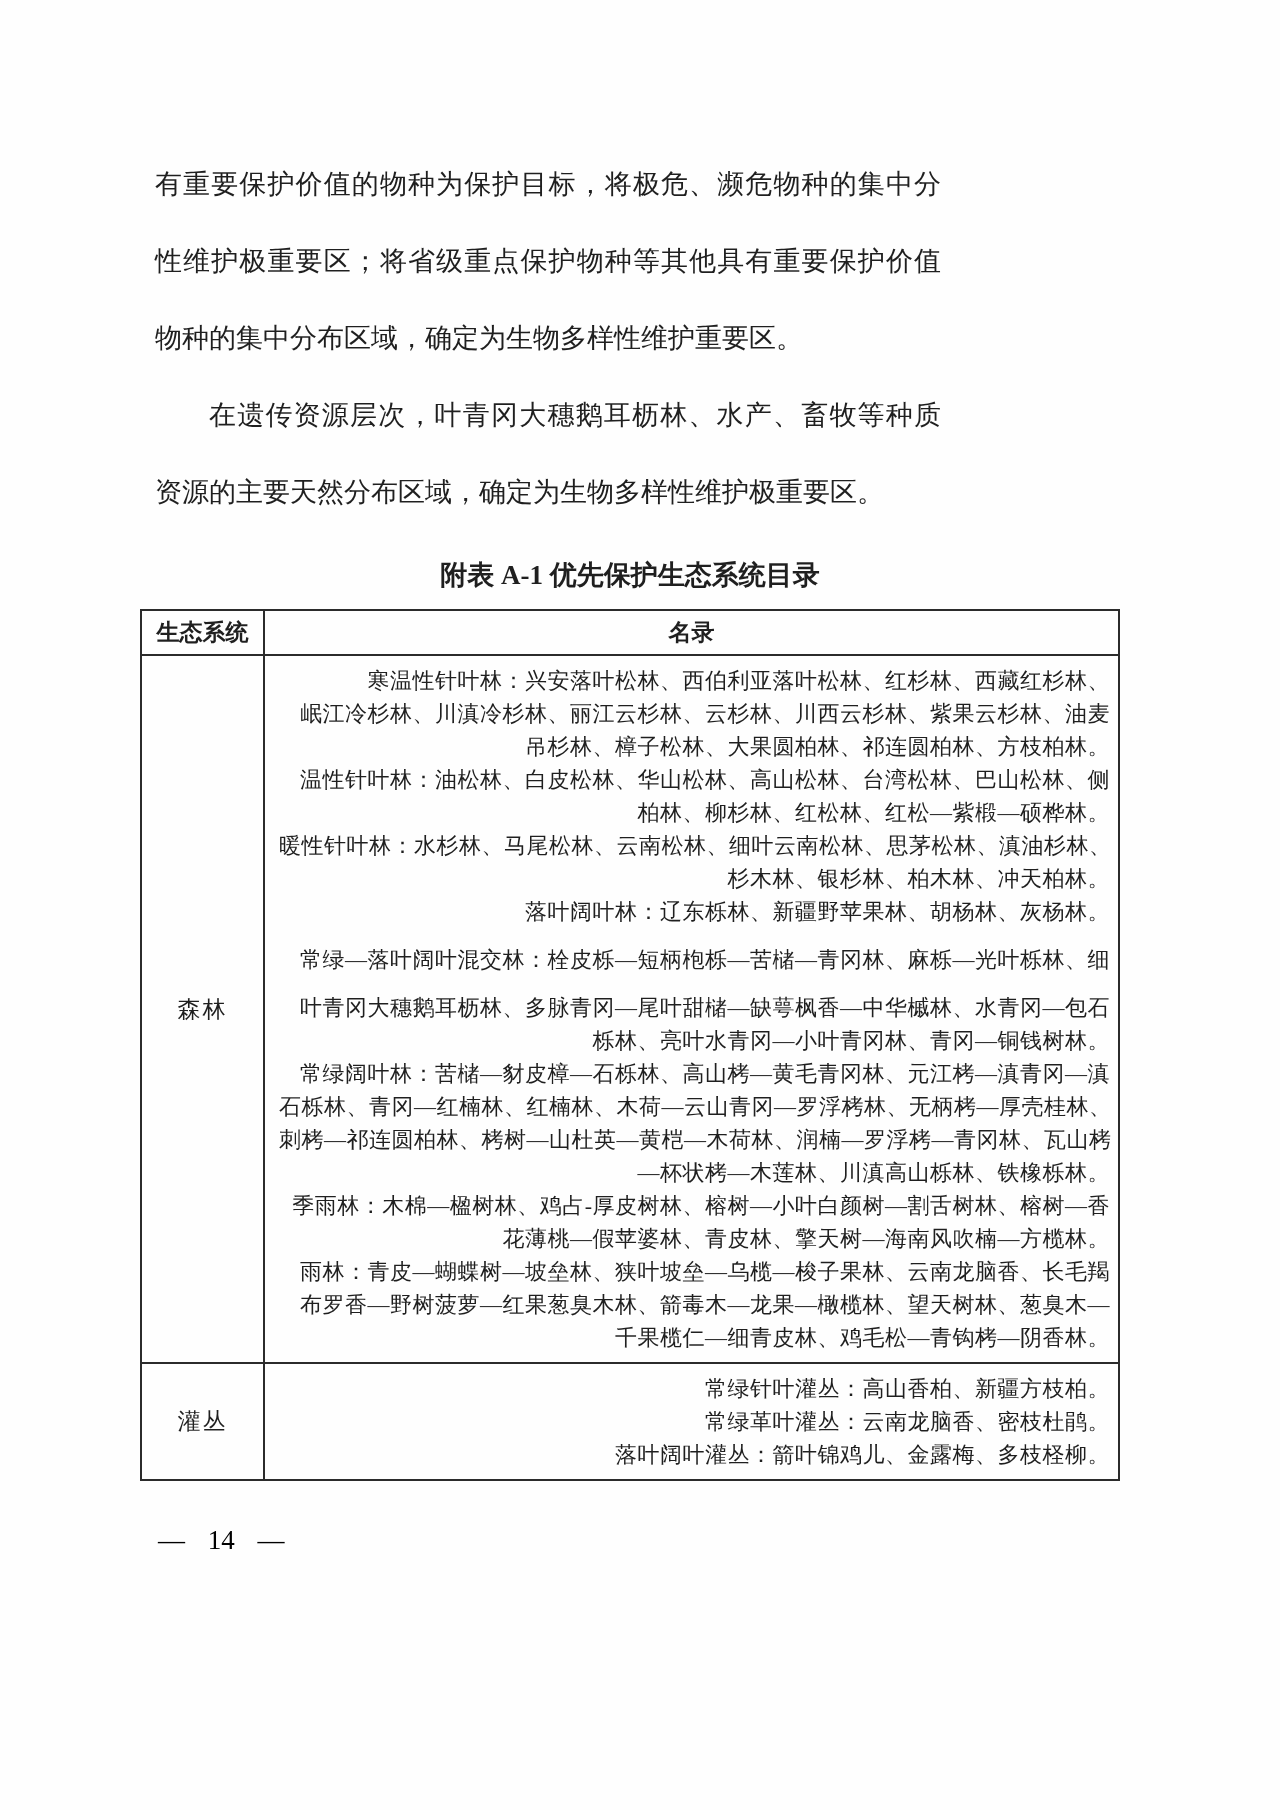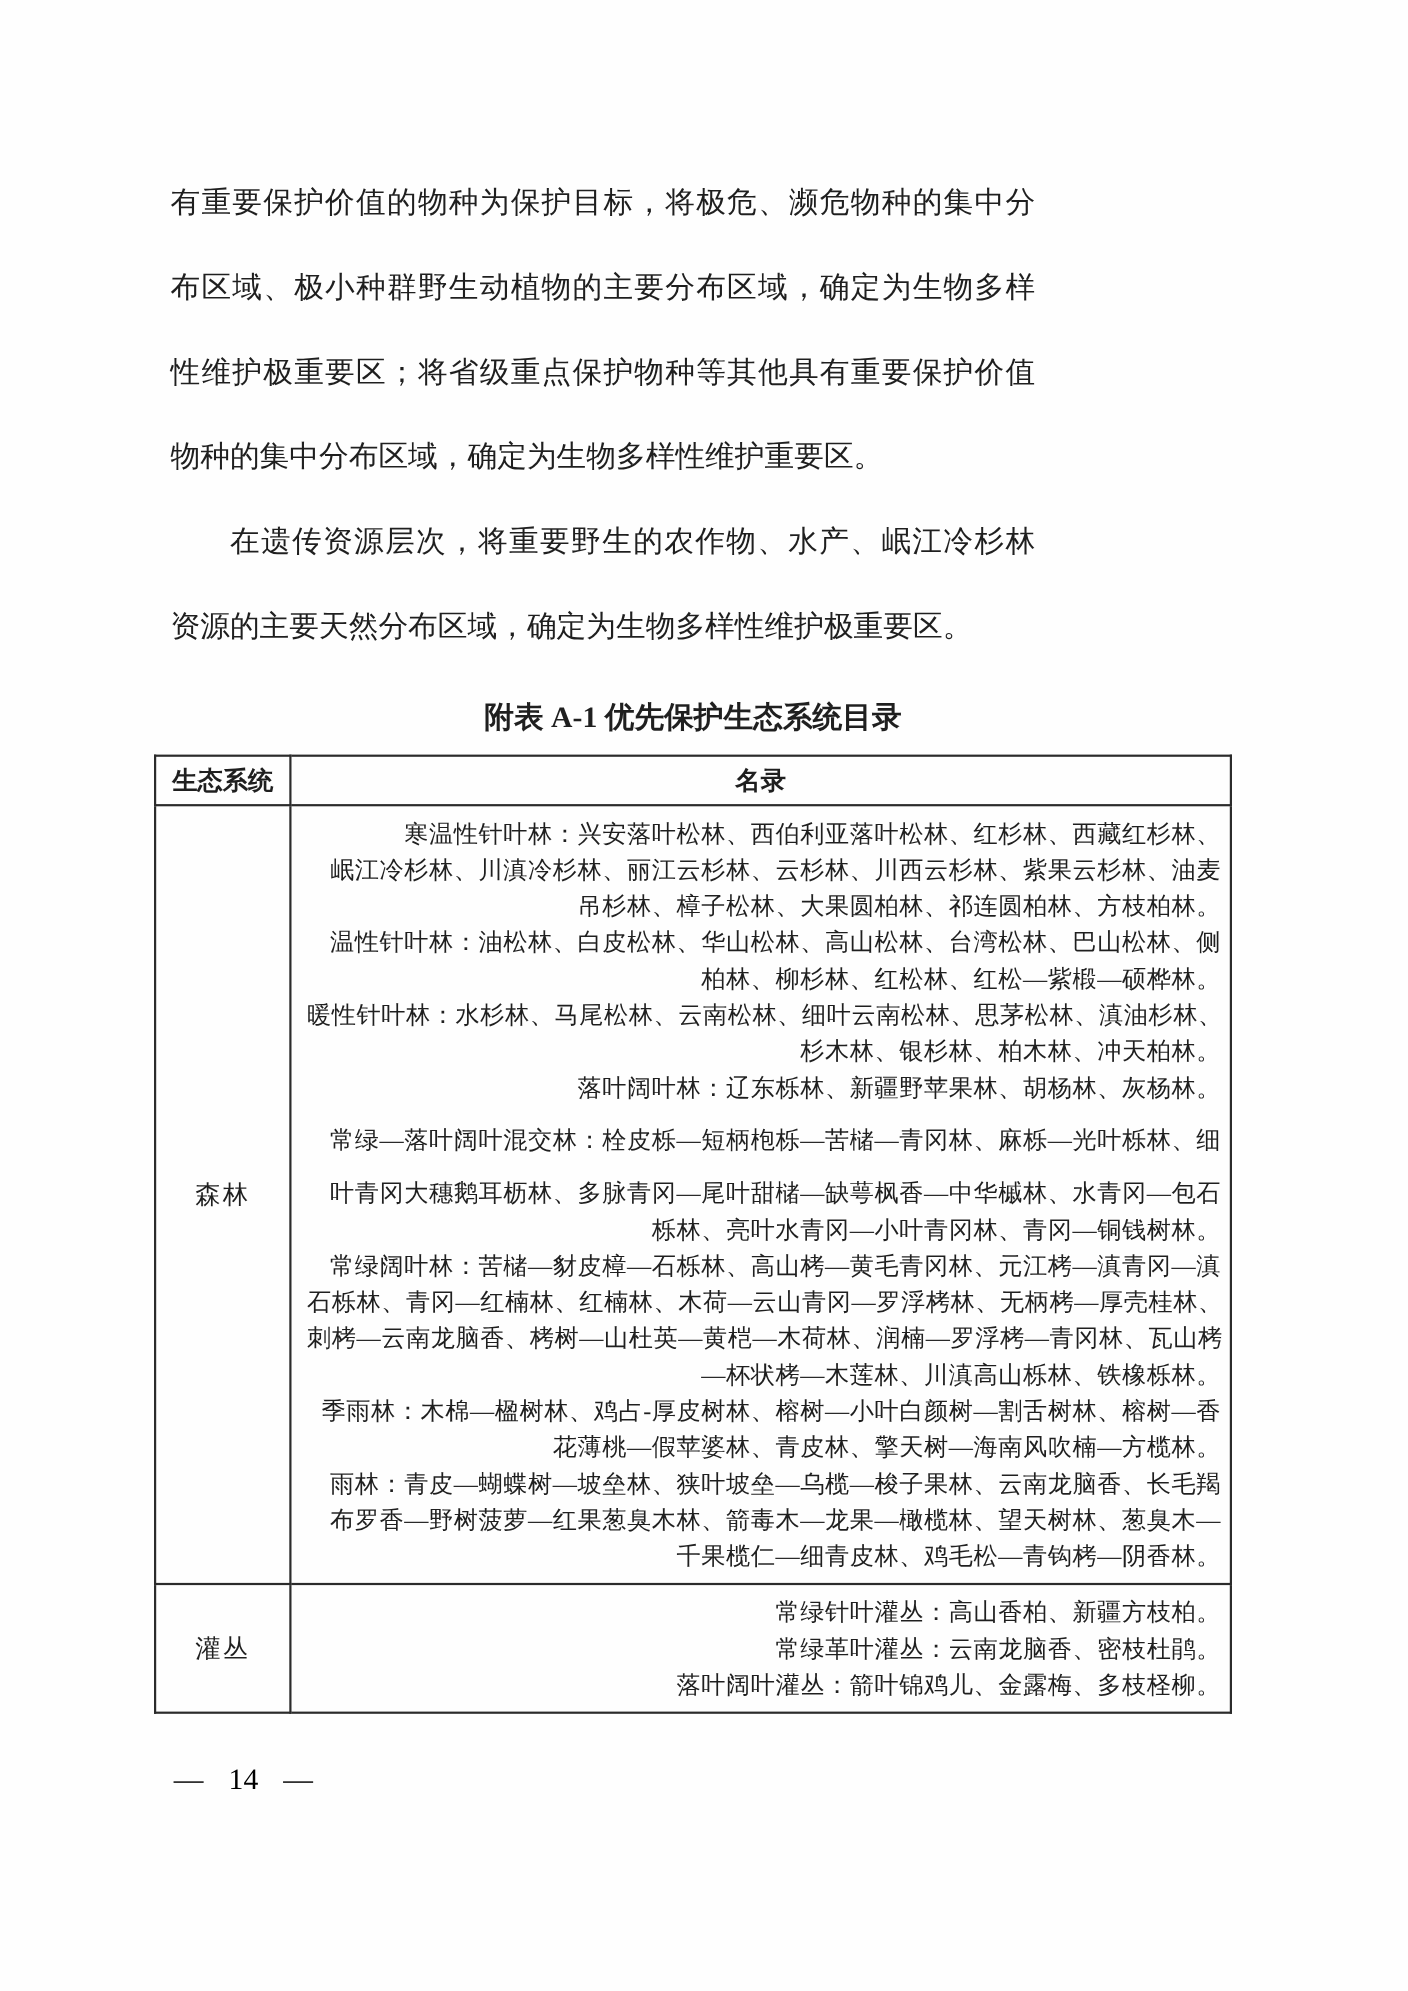--- a/index.html
+++ b/index.html
@@ -77,27 +77,26 @@
     color: #000000;
   }
 </style>
 </head>
 <body>
 
 <div class="page">
 
   <div class="body-text para1">
     <div class="bline just">有重要保护价值的物种为保护目标，将极危、濒危物种的集中分</div>
-    <div class="bline just">布区域、极小种群野生动植物的主要分布区域，确定为生物多样</div>
     <div class="bline just">性维护极重要区；将省级重点保护物种等其他具有重要保护价值</div>
     <div class="bline">物种的集中分布区域，确定为生物多样性维护重要区。</div>
   </div>
 
   <div class="body-text">
-    <div class="bline just indent">在遗传资源层次，将重要野生的农作物、水产、岷江冷杉林</div>
+    <div class="bline just indent">在遗传资源层次，叶青冈大穗鹅耳枥林、水产、畜牧等种质</div>
     <div class="bline">资源的主要天然分布区域，确定为生物多样性维护极重要区。</div>
   </div>
 
   <div class="table-title">附表 A-1 优先保护生态系统目录</div>
 
   <table class="eco-table">
     <colgroup>
         <col class="c1">
         <col class="c2">
       </colgroup>
@@ -115,21 +114,21 @@
           <div class="tline">温性针叶林：油松林、白皮松林、华山松林、高山松林、台湾松林、巴山松林、侧</div>
           <div class="tline">柏林、柳杉林、红松林、红松—紫椴—硕桦林。</div>
           <div class="tline">暖性针叶林：水杉林、马尾松林、云南松林、细叶云南松林、思茅松林、滇油杉林、</div>
           <div class="tline">杉木林、银杉林、柏木林、冲天柏林。</div>
           <div class="tline">落叶阔叶林：辽东栎林、新疆野苹果林、胡杨林、灰杨林。</div>
           <div class="tline gap">常绿—落叶阔叶混交林：栓皮栎—短柄枹栎—苦槠—青冈林、麻栎—光叶栎林、细</div>
           <div class="tline gap">叶青冈大穗鹅耳枥林、多脉青冈—尾叶甜槠—缺萼枫香—中华槭林、水青冈—包石</div>
           <div class="tline">栎林、亮叶水青冈—小叶青冈林、青冈—铜钱树林。</div>
           <div class="tline">常绿阔叶林：苦槠—豺皮樟—石栎林、高山栲—黄毛青冈林、元江栲—滇青冈—滇</div>
           <div class="tline">石栎林、青冈—红楠林、红楠林、木荷—云山青冈—罗浮栲林、无柄栲—厚壳桂林、</div>
-          <div class="tline">刺栲—云南龙脑香、栲树—山杜英—黄桤—木荷林、润楠—罗浮栲—青冈林、瓦山栲</div>
+          <div class="tline">刺栲—祁连圆柏林、栲树—山杜英—黄桤—木荷林、润楠—罗浮栲—青冈林、瓦山栲</div>
           <div class="tline">—杯状栲—木莲林、川滇高山栎林、铁橡栎林。</div>
           <div class="tline">季雨林：木棉—楹树林、鸡占-厚皮树林、榕树—小叶白颜树—割舌树林、榕树—香</div>
           <div class="tline">花薄桃—假苹婆林、青皮林、擎天树—海南风吹楠—方榄林。</div>
           <div class="tline">雨林：青皮—蝴蝶树—坡垒林、狭叶坡垒—乌榄—梭子果林、云南龙脑香、长毛羯</div>
           <div class="tline">布罗香—野树菠萝—红果葱臭木林、箭毒木—龙果—橄榄林、望天树林、葱臭木—</div>
           <div class="tline">千果榄仁—细青皮林、鸡毛松—青钩栲—阴香林。</div>
         </td>
       </tr>
       <tr>
         <td class="eco-label">灌丛</td>

